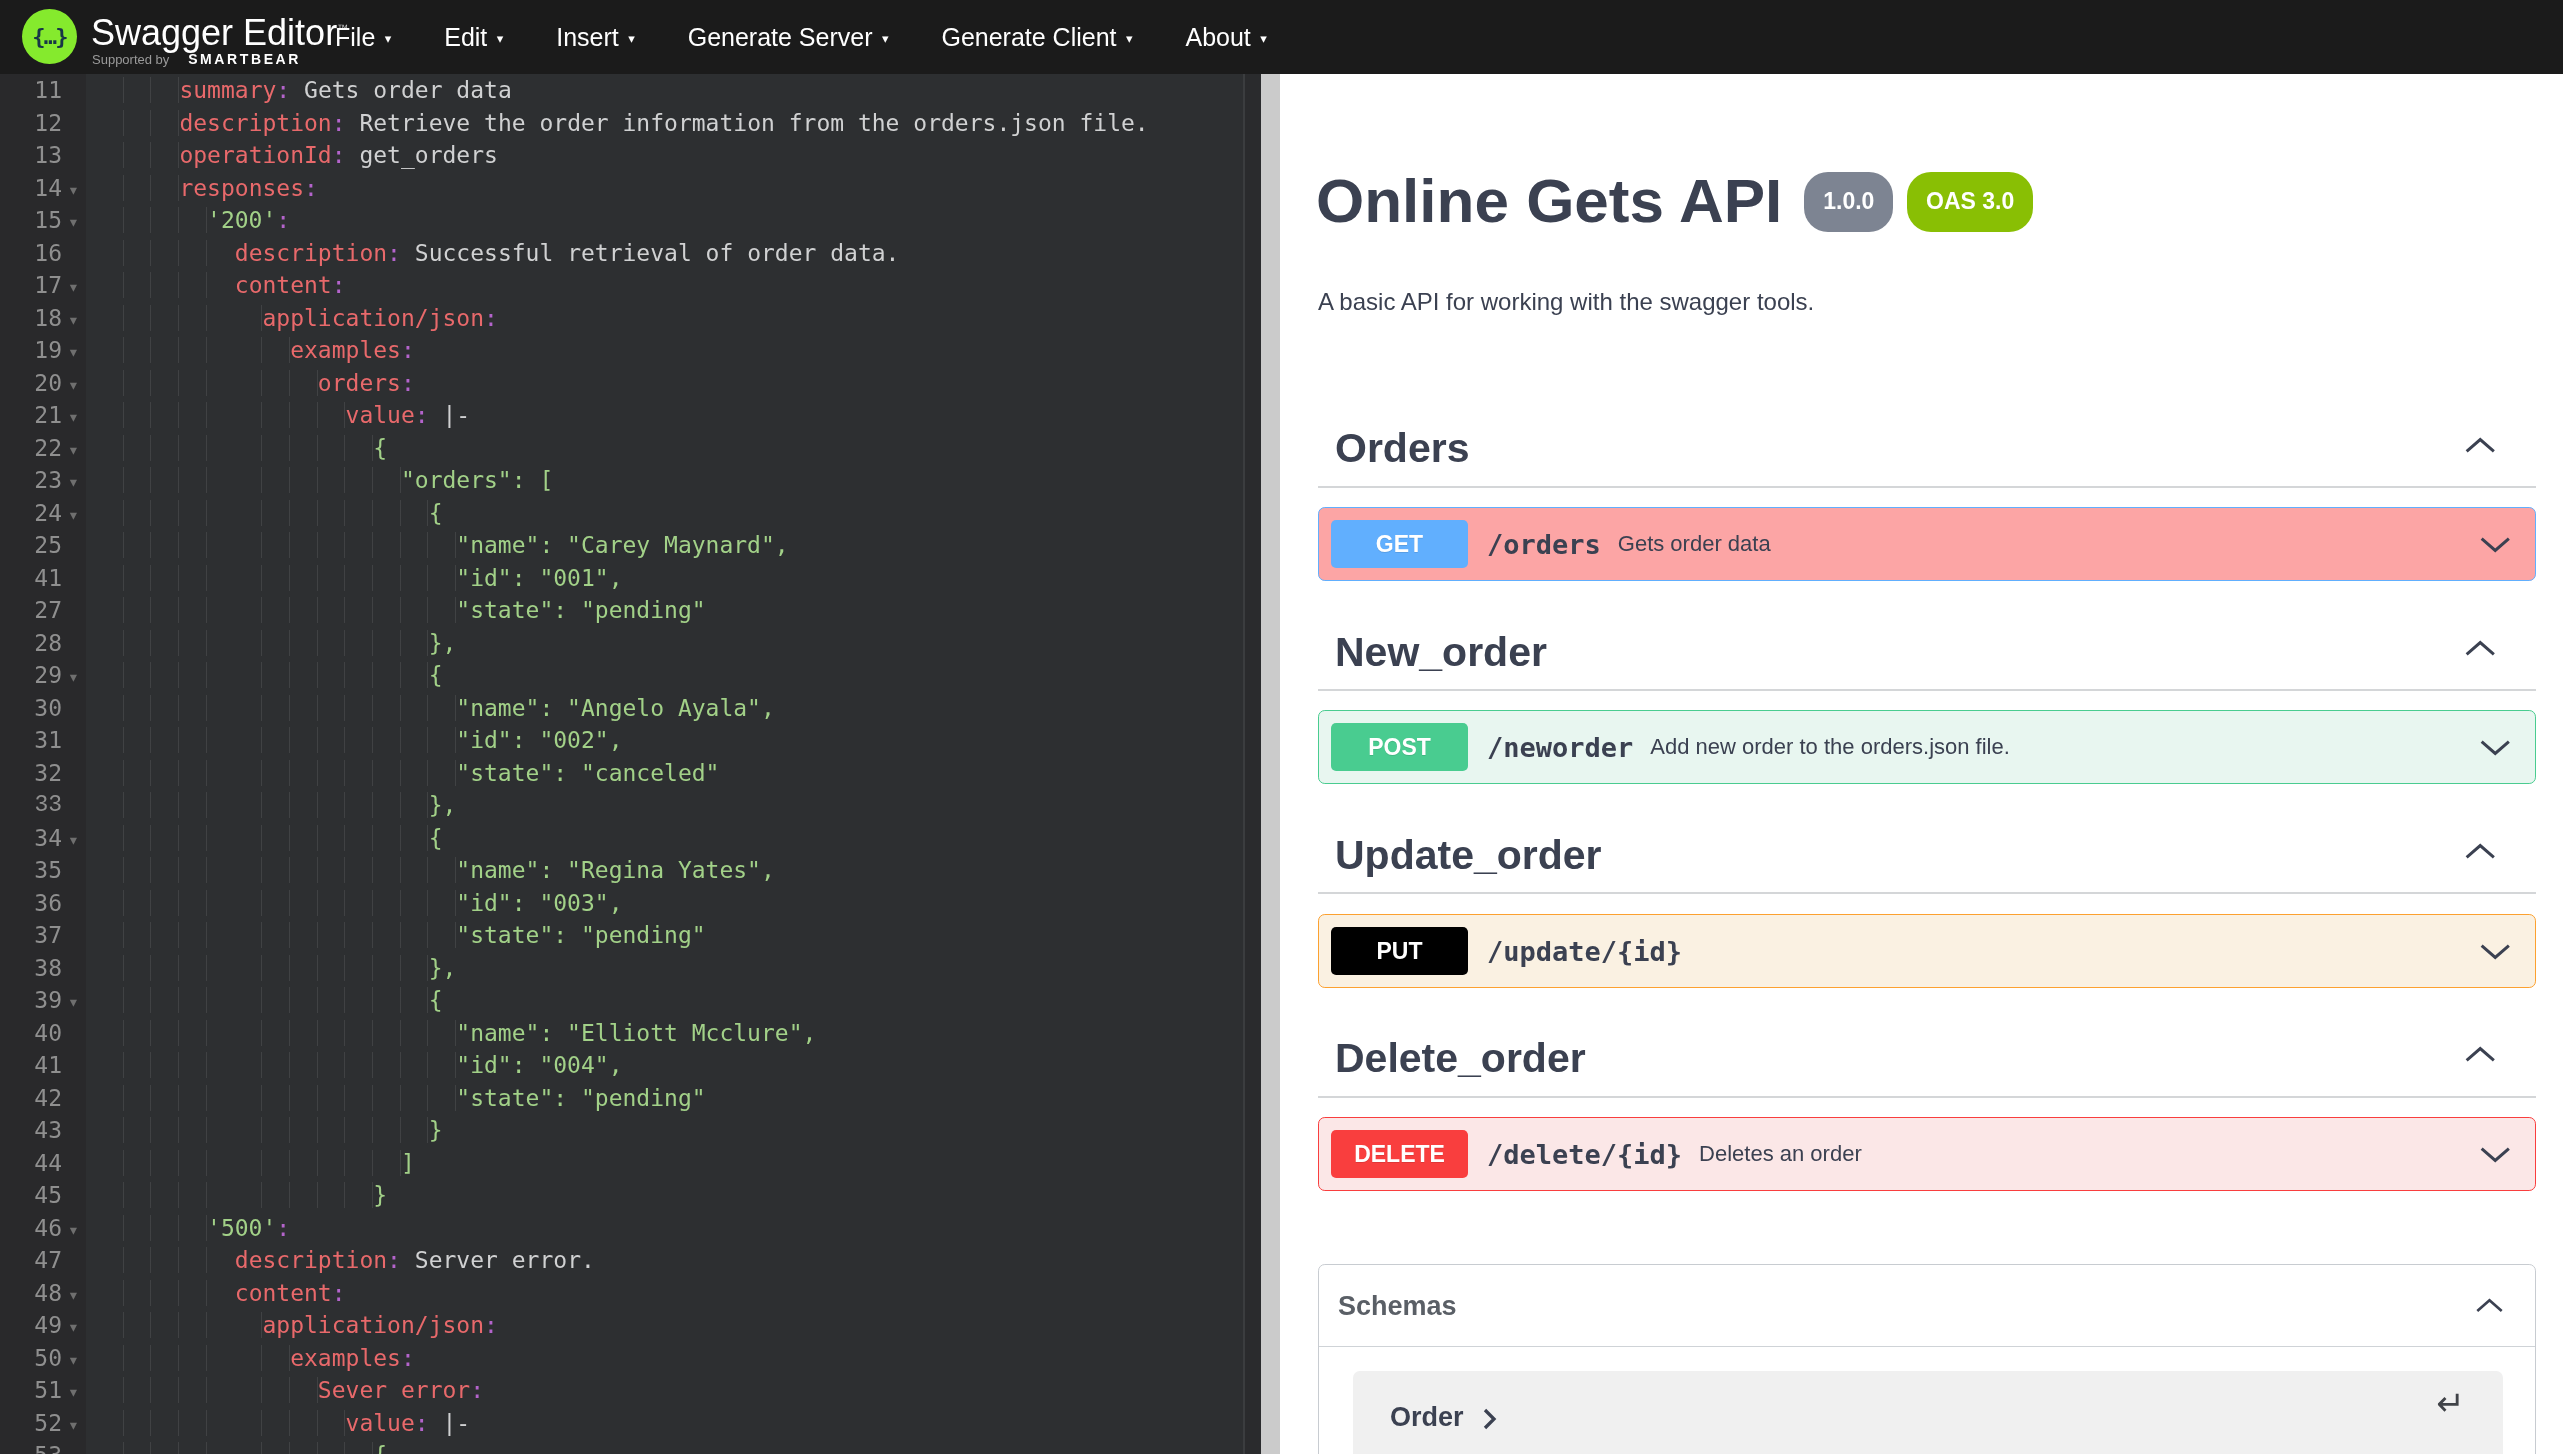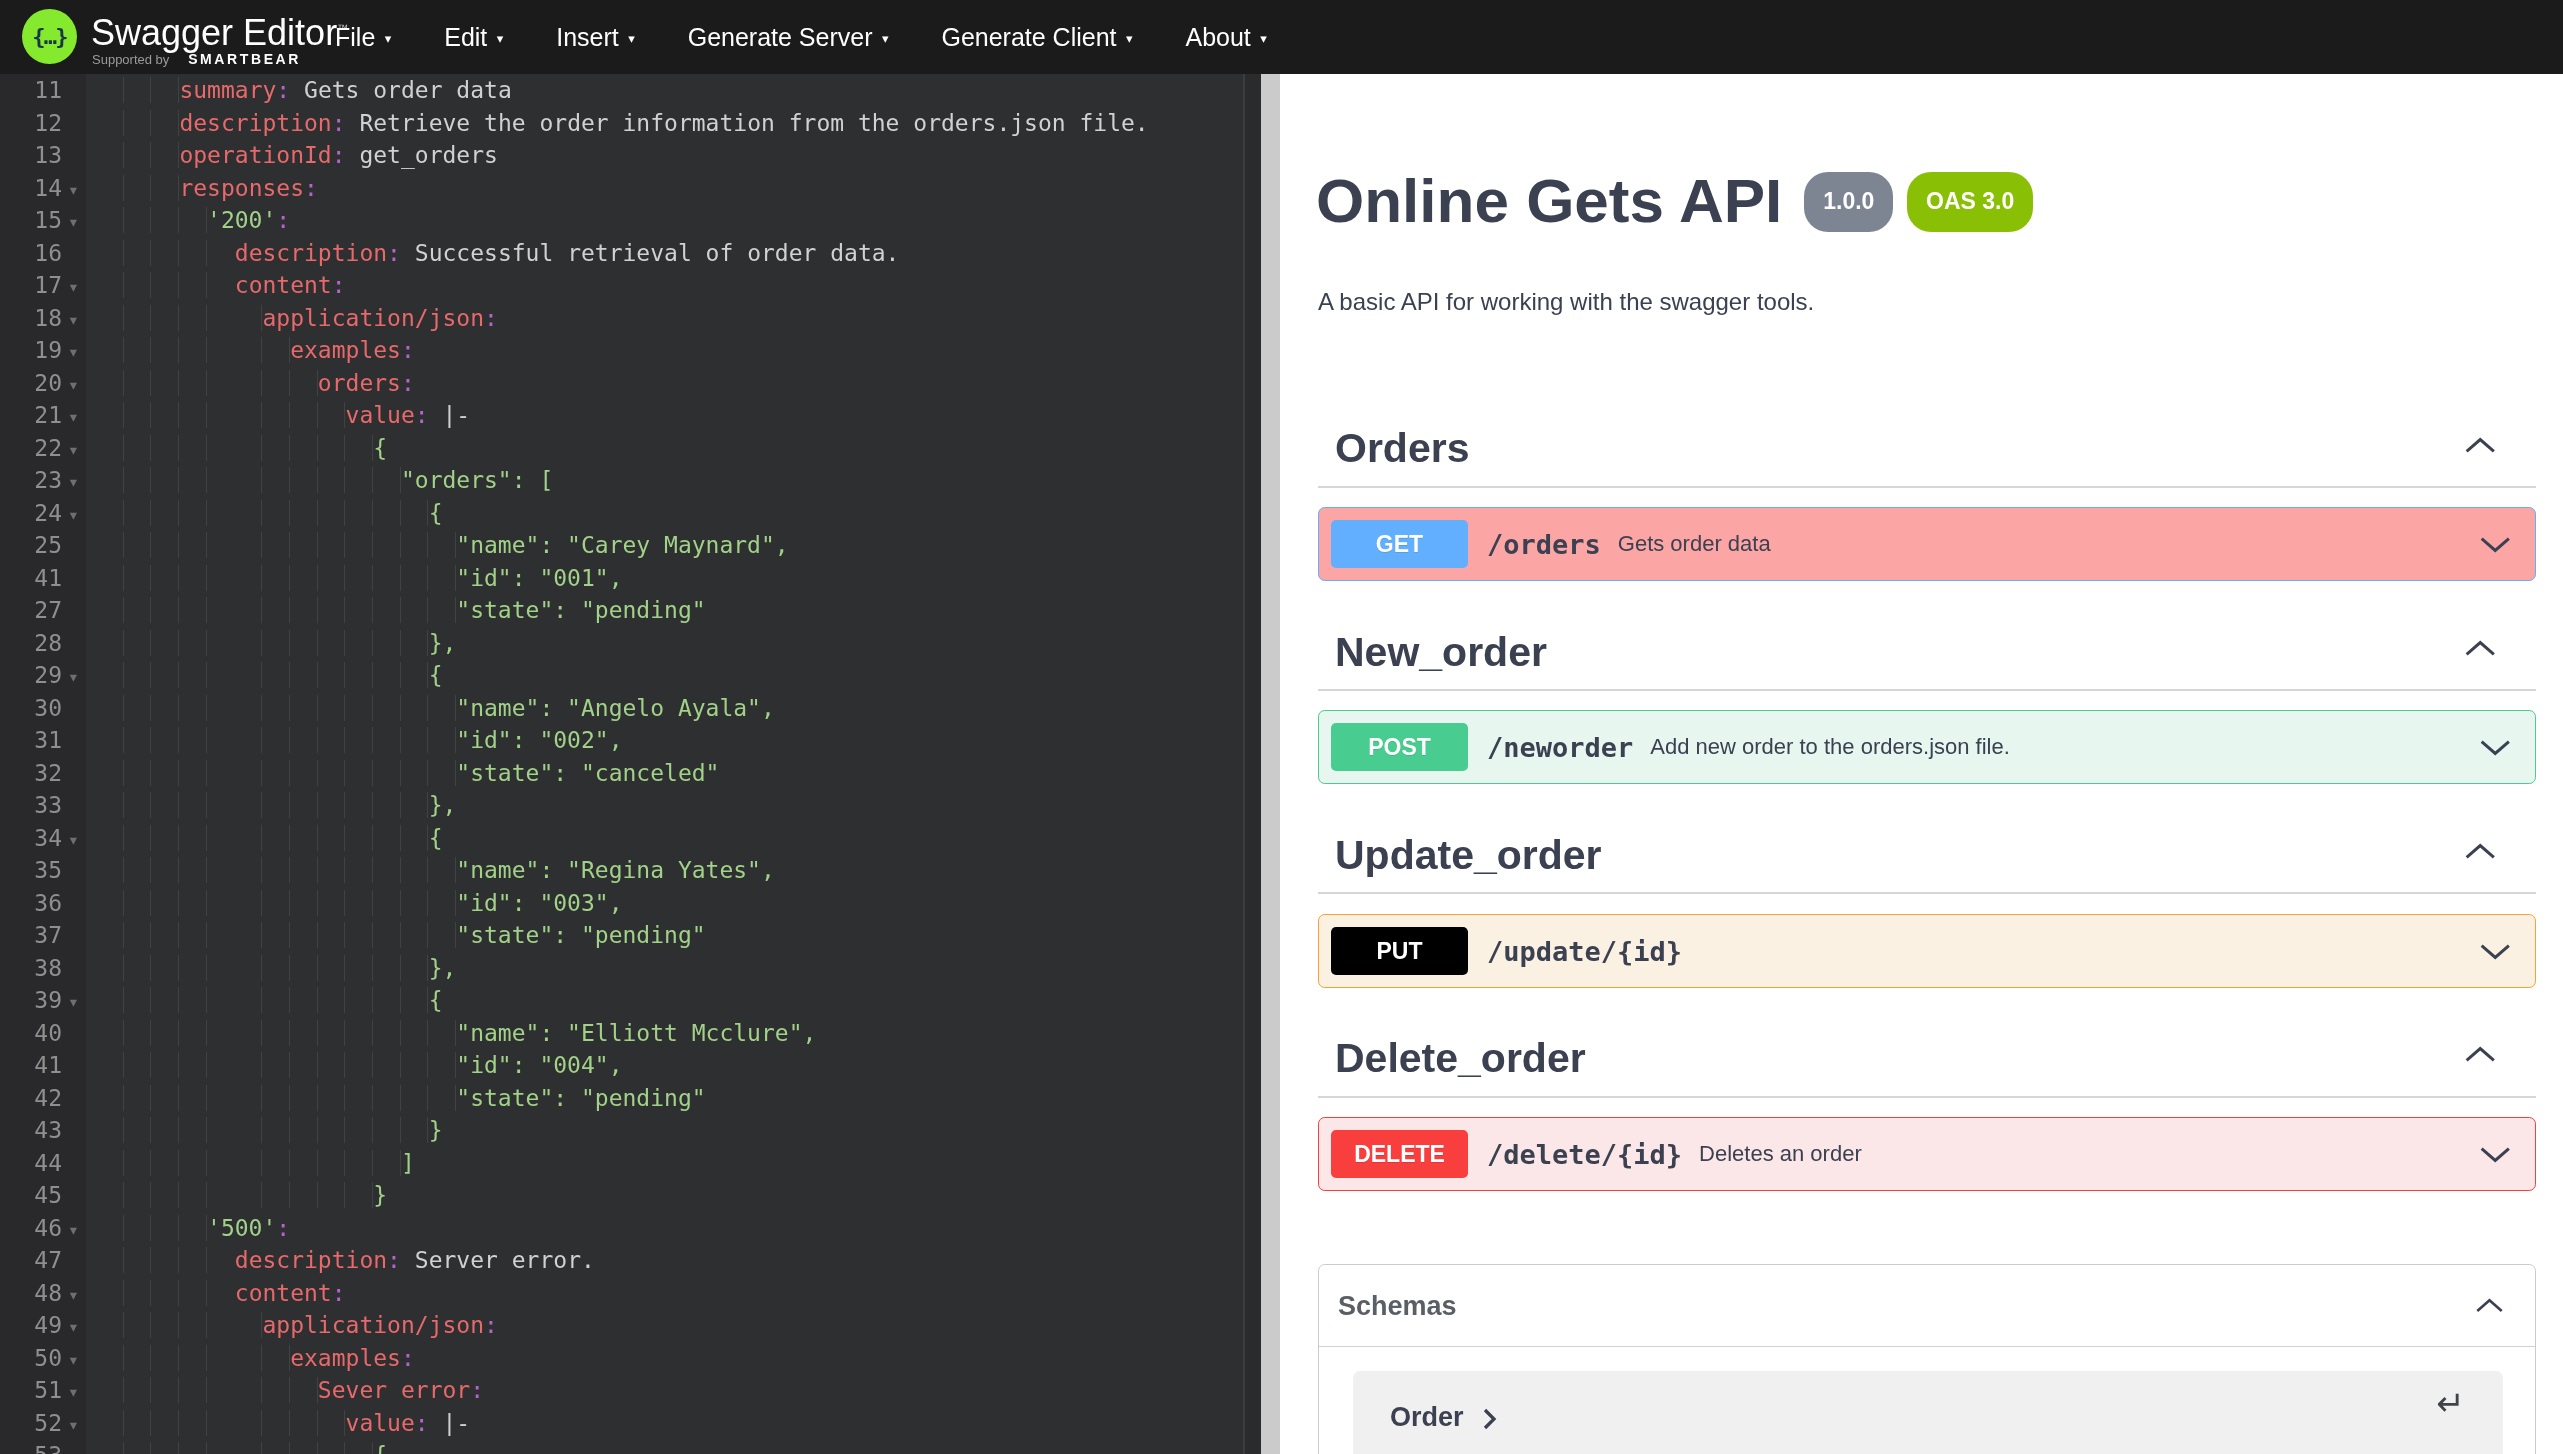--- a/index.html
+++ b/index.html
@@ -190,21 +190,21 @@
       <div class="gl" style="top: 390px;">23<span class="fold">▾</span></div>
       <div class="gl" style="top: 423px;">24<span class="fold">▾</span></div>
       <div class="gl" style="top: 455px;">25</div>
       <div class="gl" style="top: 488px;">41</div>
       <div class="gl" style="top: 520px;">27</div>
       <div class="gl" style="top: 553px;">28</div>
       <div class="gl" style="top: 585px;">29<span class="fold">▾</span></div>
       <div class="gl" style="top: 618px;">30</div>
       <div class="gl" style="top: 650px;">31</div>
       <div class="gl" style="top: 683px;">32</div>
-      <div class="gl" style="top: 715px;">33</div>
+      <div class="gl" style="top: 715px; font-family: Liberation Mono, monospace;">33</div>
       <div class="gl" style="top: 748px;">34<span class="fold">▾</span></div>
       <div class="gl" style="top: 780px;">35</div>
       <div class="gl" style="top: 813px;">36</div>
       <div class="gl" style="top: 845px;">37</div>
       <div class="gl" style="top: 878px;">38</div>
       <div class="gl" style="top: 910px;">39<span class="fold">▾</span></div>
       <div class="gl" style="top: 943px;">40</div>
       <div class="gl" style="top: 975px;">41</div>
       <div class="gl" style="top: 1008px;">42</div>
       <div class="gl" style="top: 1040px;">43</div>

